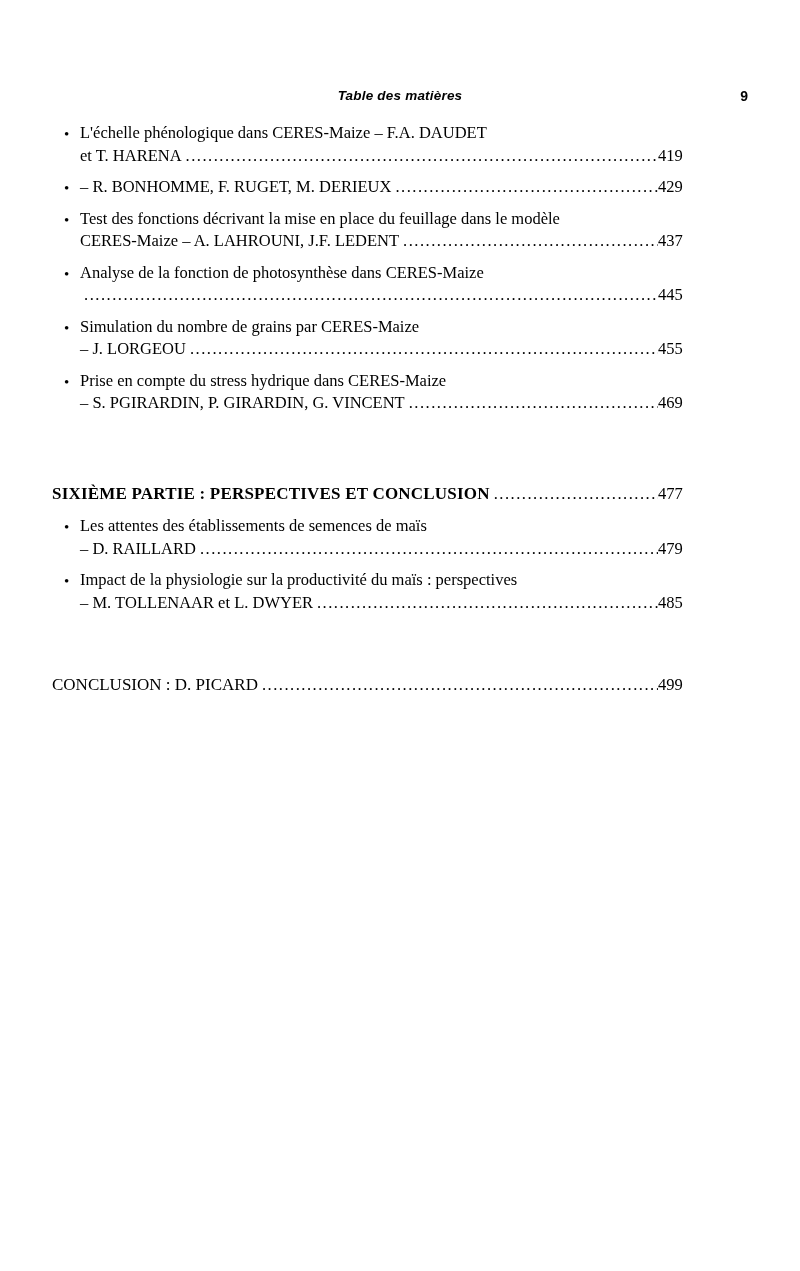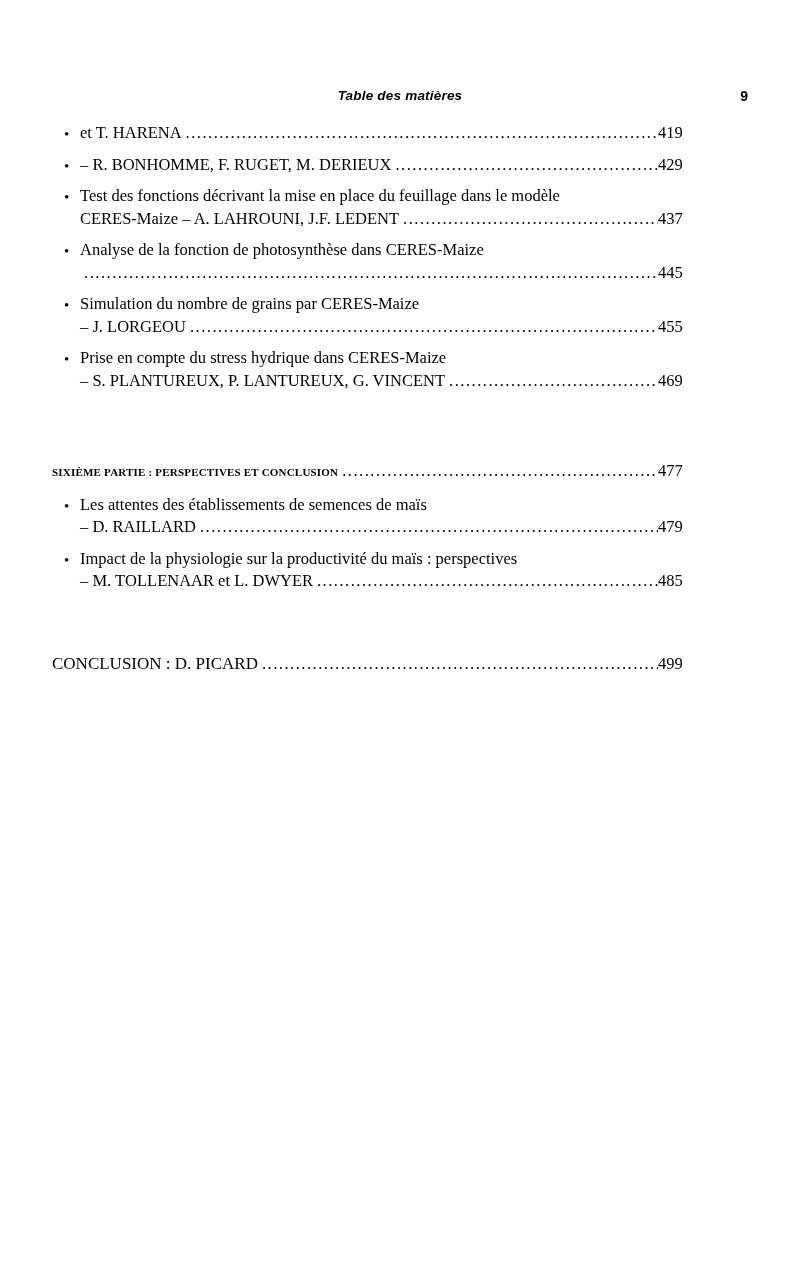--- a/index.html
+++ b/index.html
@@ -112,21 +112,21 @@
   .section-head {
     margin-top: 34px;
     margin-bottom: 8px;
   }
   .section-head .leader-line {
     margin-left: 0;
     padding-left: 0;
     width: 652px;
   }
   .section-head .txt {
-    font-size: 11px;
+    font-size: 17px;
     font-weight: bold;
     letter-spacing: 0.2px;
   }
   .section-head .pageno {
     font-weight: normal;
     margin-top: 34px;
   }
   .section-group {
     margin-top: 10px;
   }
@@ -150,20 +150,23 @@
   <div class="header">
     <div class="header-title">Table des matières</div>
     <div class="header-pageno">9</div>
   </div>
 
   <div class="toc">
 
     <div class="entry">
       <span class="bullet">•</span>
       <div class="entry-body">
+        <div class="line">
+          <span class="txt">L'échelle phénologique dans CERES-Maize – F.A. D</span><span class="sc">AUDET</span>
+        </div>
         <div class="line leader-line">
           <span class="txt"><span>et T. H</span><span class="sc">ARENA</span></span>
           <span class="dots">......................................................................................................................................................</span>
           <span class="pageno">419</span>
         </div>
       </div>
     </div>
 
     <div class="entry">
       <span class="bullet">•</span>
@@ -217,21 +220,21 @@
       </div>
     </div>
 
     <div class="entry">
       <span class="bullet">•</span>
       <div class="entry-body">
         <div class="line">
           <span class="txt">Prise en compte du stress hydrique dans CERES-Maize</span>
         </div>
         <div class="line leader-line">
-          <span class="txt"><span>– S. P</span><span class="sc">LANTUREUX, P. LANTUREUX, G. VINCENT</span></span>
+          <span class="txt"><span>– S. P</span><span class="sc">GIRARDIN, P. GIRARDIN, G. VINCENT</span></span>
           <span class="dots">......................................................................................................................................................</span>
           <span class="pageno">469</span>
         </div>
       </div>
     </div>
 
     <div class="section-head">
       <div class="line leader-line">
         <span class="txt">SIXIÈME PARTIE : PERSPECTIVES ET CONCLUSION</span>
         <span class="dots">......................................................................................................................................................</span>

